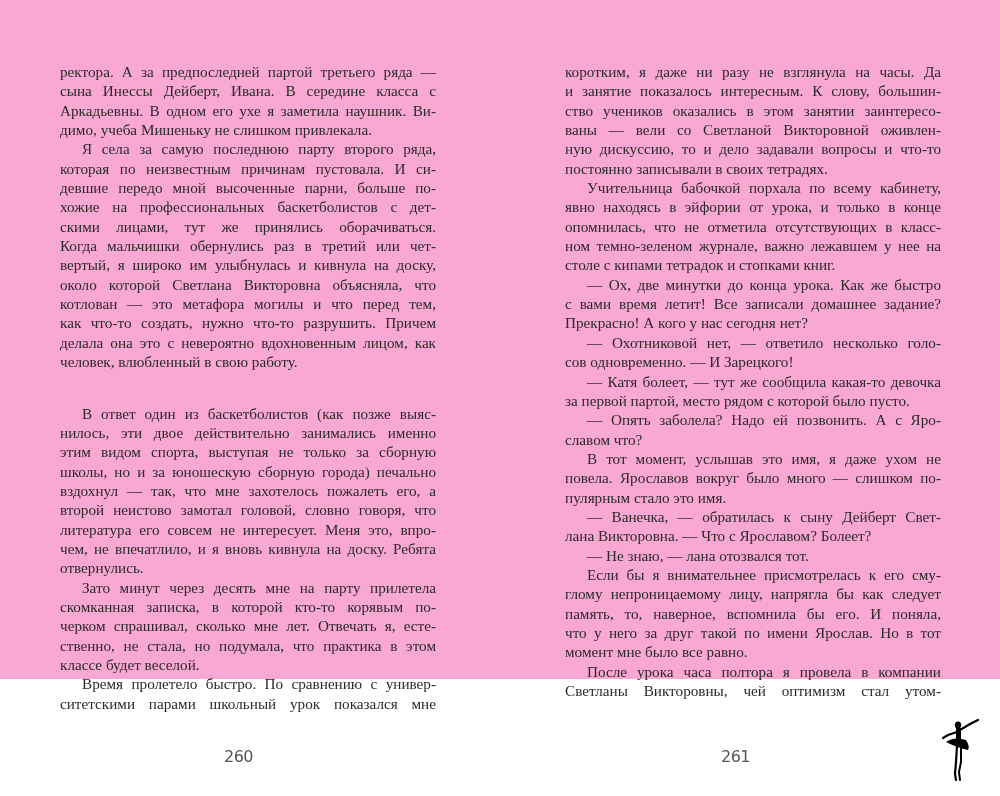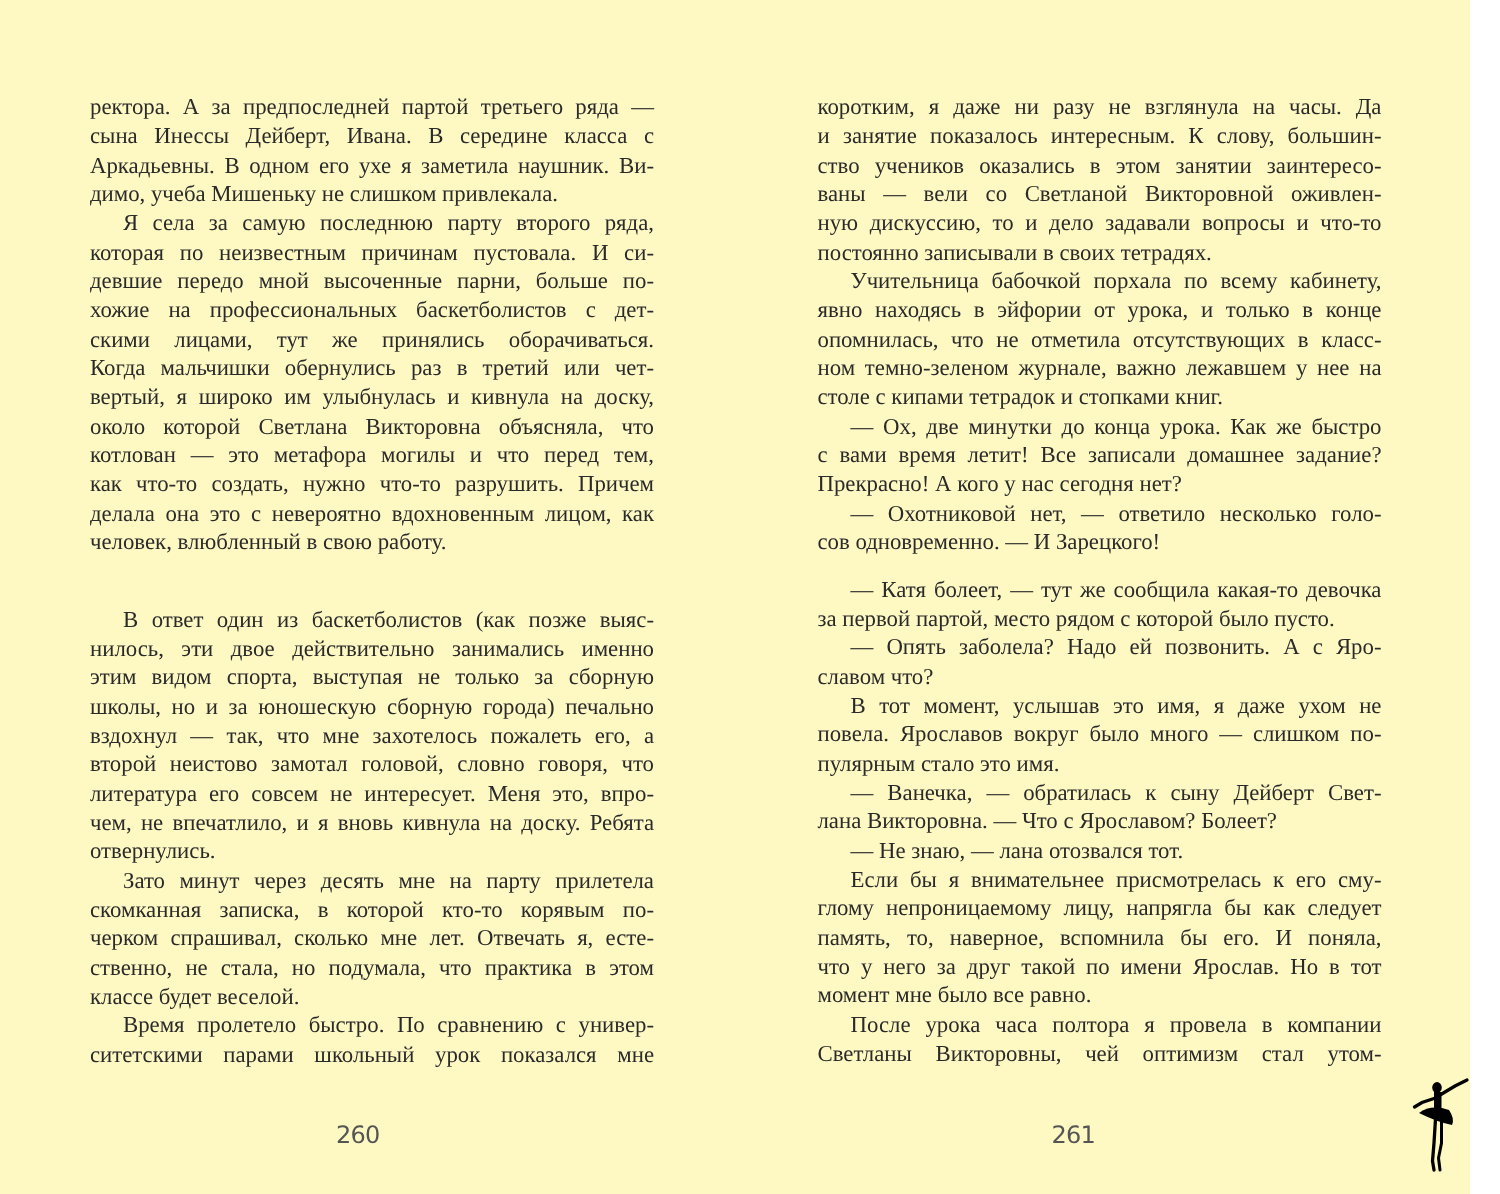--- a/index.html
+++ b/index.html
@@ -1,22 +1,22 @@
 <!DOCTYPE html>
 <html><head>
 <meta charset="utf-8">
 <style>
   html, body { margin: 0; padding: 0; background: #ffffff; }
   body { width: 1000px; height: 796px; position: relative; overflow: hidden; }
   .page {
-    position: absolute; top: 0; height: 796px; width: 500px;
-    background: #fef9c3;
+    position: absolute; top: 0; height: 679px; width: 500px;
+    background: #f9a8d4;
   }
   .page-left { left: 0; }
-  .page-right { left: 480px; }
+  .page-right { left: 500px; }
   .text-block {
     position: absolute;
     top: 62px;
     width: 376px;
     font-family: "Liberation Serif", "DejaVu Serif", serif;
     font-size: 15.2px;
     line-height: 19.35px;
     color: #2a2a2a;
     text-align: justify;
     hyphens: manual;
@@ -109,21 +109,21 @@
       <p>
         <span class="line" style="padding-left: 22px;">— Ох, две минутки до конца урока. Как же быстро</span>
         <span class="line">с вами время летит! Все записали домашнее задание?</span>
         <span class="line last">Прекрасно! А кого у нас сегодня нет?</span>
       </p>
       <p>
         <span class="line" style="padding-left: 22px;">— Охотниковой нет, — ответило несколько голо-</span>
         <span class="line last">сов одновременно. — И Зарецкого!</span>
       </p>
       <p>
-        <span class="line" style="padding-left: 22px; margin-top: 12px;">— Катя болеет, — тут же сообщила какая-то девочка</span>
+        <span class="line" style="padding-left: 22px;">— Катя болеет, — тут же сообщила какая-то девочка</span>
         <span class="line last">за первой партой, место рядом с которой было пусто.</span>
       </p>
       <p>
         <span class="line" style="padding-left: 22px;">— Опять заболела? Надо ей позвонить. А с Яро-</span>
         <span class="line last">славом что?</span>
       </p>
       <p>
         <span class="line" style="padding-left: 22px;">В тот момент, услышав это имя, я даже ухом не</span>
         <span class="line">повела. Ярославов вокруг было много — слишком по-</span>
         <span class="line last">пулярным стало это имя.</span>

